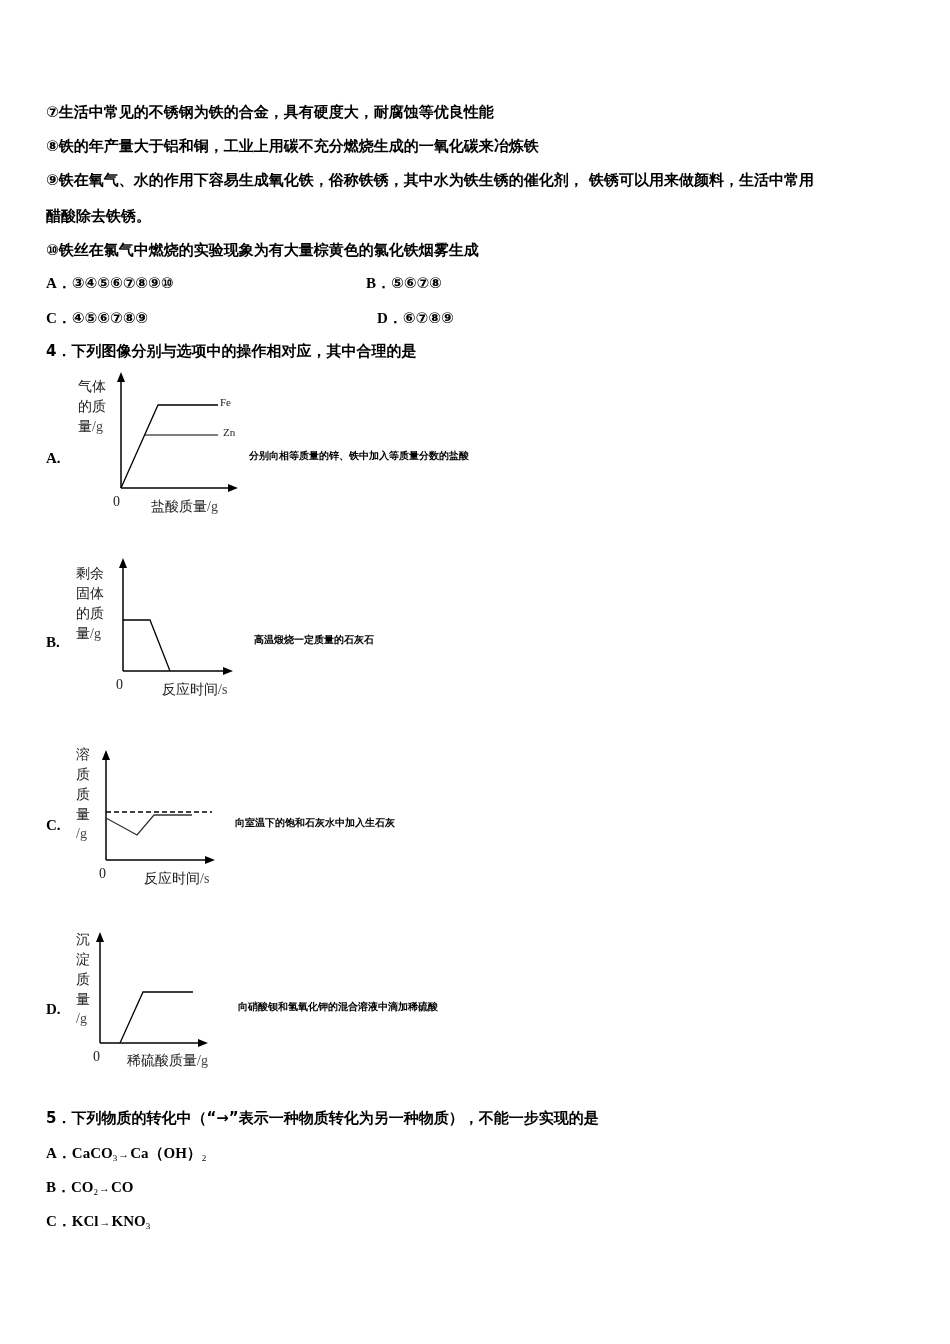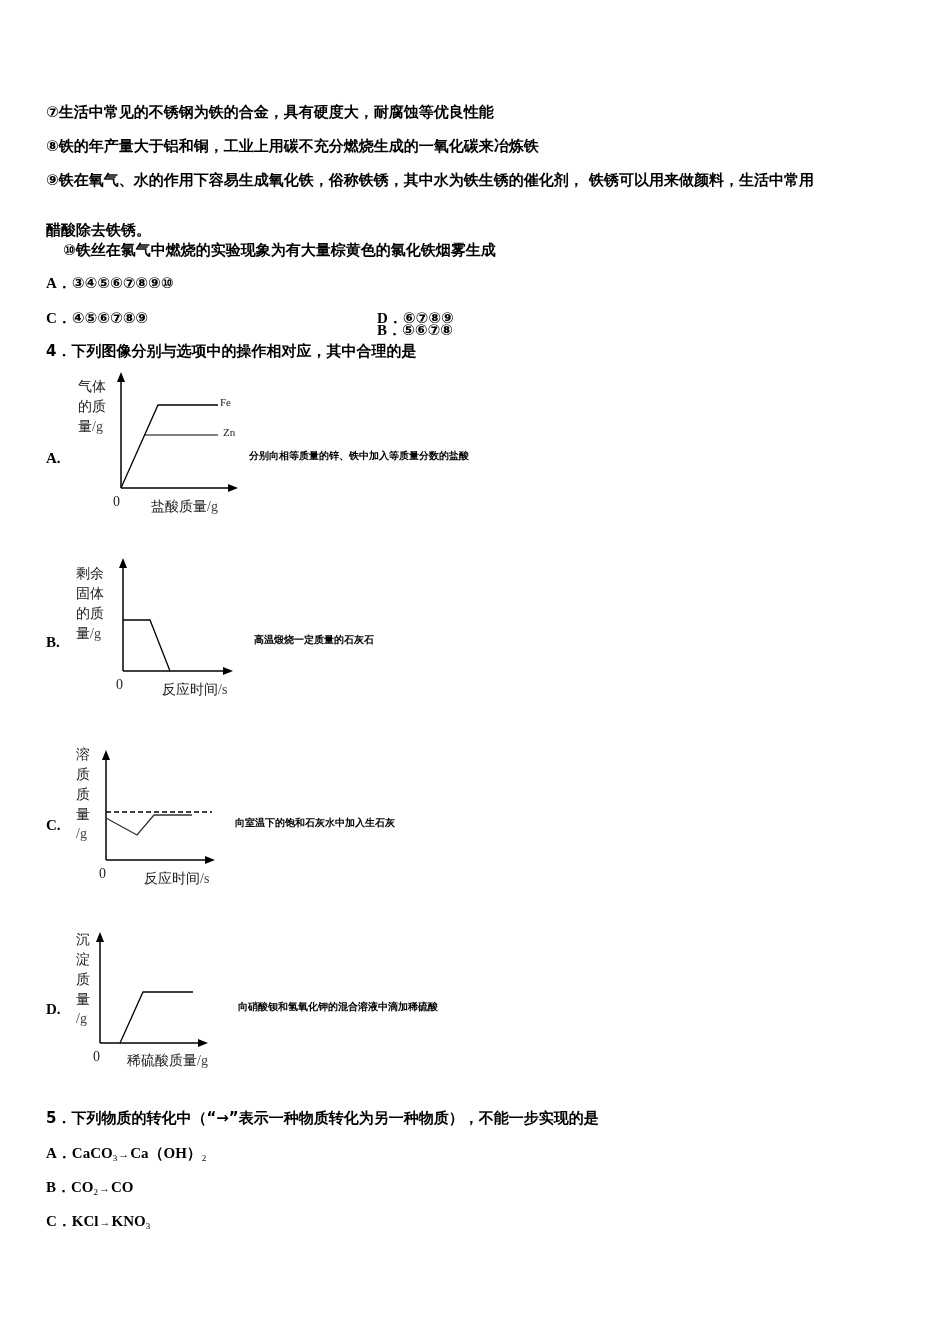--- a/index.html
+++ b/index.html
@@ -24,29 +24,29 @@
 
 <div class="line" style="left:46px; top:102px;">
   <span>⑦</span><span>生活中常见的不锈钢为铁的合金，具有硬度大，耐腐蚀等优良性能</span>
 </div>
 <div class="line" style="left:46px; top:136px;">
   <span>⑧</span><span>铁的年产量大于铝和铜，工业上用碳不充分燃烧生成的一氧化碳来冶炼铁</span>
 </div>
 <div class="line" style="left:46px; top:170px;">
   <span>⑨</span><span>铁在氧气、水的作用下容易生成氧化铁，俗称铁锈，其中水为铁生锈的催化剂， 铁锈可以用来做颜料，生活中常用</span>
 </div>
-<div class="line" style="left:46px; top:220px;">醋酸除去铁锈。</div>
-<div class="line" style="left:46px; top:240px;margin-left:17px;">
+<div class="line" style="left:46px; top:206px;">醋酸除去铁锈。</div>
+<div class="line" style="left:46px; top:240px;">
   <span>⑩</span><span>铁丝在氯气中燃烧的实验现象为有大量棕黄色的氯化铁烟雾生成</span>
 </div>
 
 <div class="line" style="left:46px; top:273px;">
   <span class="opt-letter">A．</span><span>③④⑤⑥⑦⑧⑨⑩</span>
 </div>
-<div class="line" style="left:377px; top:273px;margin-top:47px;">
+<div class="line" style="left:366px; top:273px;">
   <span class="opt-letter">B．</span><span>⑤⑥⑦⑧</span>
 </div>
 <div class="line" style="left:46px; top:308px;">
   <span class="opt-letter">C．</span><span>④⑤⑥⑦⑧⑨</span>
 </div>
 <div class="line" style="left:377px; top:308px;">
   <span class="opt-letter">D．</span><span>⑥⑦⑧⑨</span>
 </div>
 
 <div class="line" style="left:46px; top:341px;">4．下列图像分别与选项中的操作相对应，其中合理的是</div>

